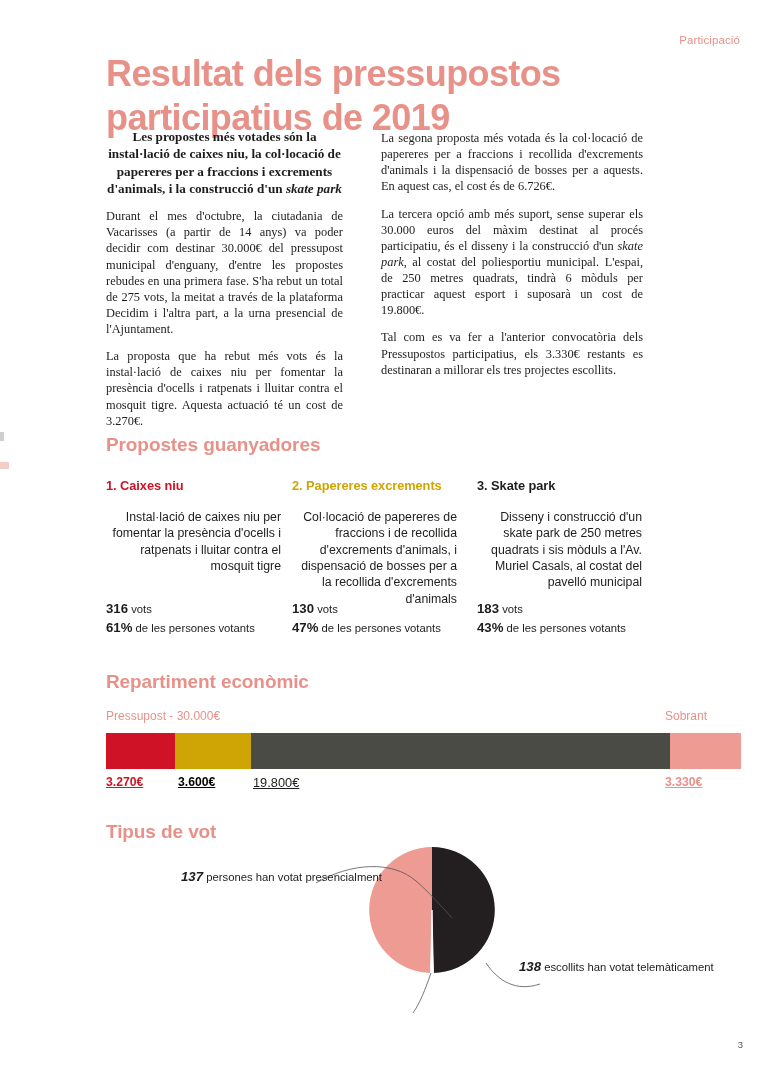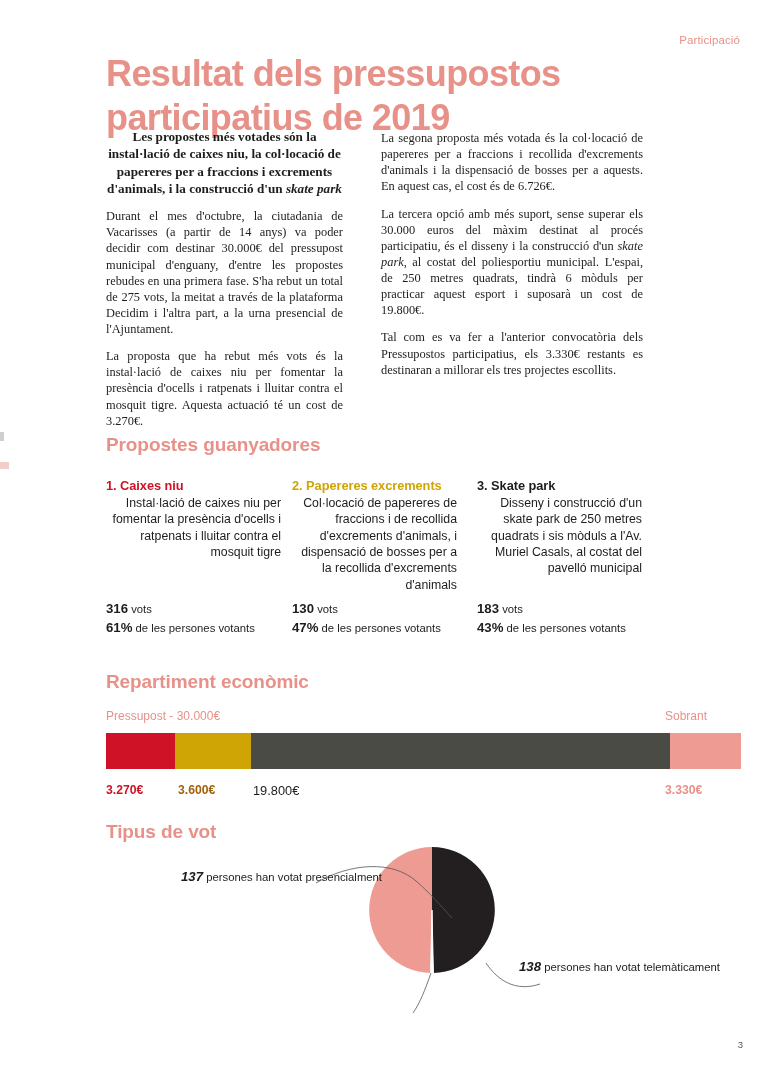--- a/index.html
+++ b/index.html
@@ -84,21 +84,21 @@
     top: 478px;
     width: 175px;
   }
   .prop-1 { left: 106px; }
   .prop-2 { left: 292px; width: 165px; }
   .prop-3 { left: 477px; width: 165px; }
   .prop-title {
     font-size: 12.8px;
     font-weight: bold;
     font-family: "Liberation Sans", sans-serif;
-    margin-bottom: 2px;
+    margin-bottom: 16px;
     letter-spacing: -0.05px;
   }
   .prop-desc {
     font-family: Liberation Sans, sans-serif;
     font-size: 12.3px;
     line-height: 1.33;
     color: #1d1d1b;
     text-align: right;
   }
 
@@ -145,25 +145,26 @@
   .bar-seg { height: 100%; }
   .bar-amounts {
     position: absolute;
     left: 106px;
     top: 771px;
     width: 635px;
     height: 18px;
   }
   .amt {
     position: absolute;
-    top: 12px;
+    top: 4px;
     font-size: 12.2px;
     font-weight: bold;
     font-family: "Liberation Sans", sans-serif;
     white-space: nowrap;
+    text-decoration: underline;
   }
 
   
   .pie-wrap {
     position: absolute;
     left: 0;
     top: 815px;
     width: 774px;
     height: 235px;
   }
@@ -267,21 +268,21 @@
 
   <div class="bar">
     <div class="bar-seg" style="width: 10.9%; background: rgb(207, 18, 37);"></div>
     <div class="bar-seg" style="width: 12%; background: rgb(207, 164, 5);"></div>
     <div class="bar-seg" style="width: 66%; background: rgb(75, 75, 70);"></div>
     <div class="bar-seg" style="width: 11.1%; background: rgb(237, 155, 147);"></div>
   </div>
 
   <div class="bar-amounts">
     <div class="amt" style="left:0px; color:#cf1225;">3.270€</div>
-    <div class="amt" style="left:72px; color:#a16207;">3.600€</div>
+    <div class="amt" style="left:72px; color:#000000;">3.600€</div>
     <div class="amt" style="left:147px; color:#1d1d1b; font-weight:normal; font-size:12.8px;">19.800€</div>
     <div class="amt" style="left:559px; color:#e79189;">3.330€</div>
   </div>
 
   <div class="sec-head" style="left:106px; top:821px;">Tipus de vot</div>
 
   <svg class="pie-wrap" viewBox="0 0 774 235" aria-hidden="true">
 
     <path d="M 432 95 L 432 32 A 63 63 0 0 0 430.6 157.98 Z" fill="#ed9b93"></path>
 
@@ -290,18 +291,18 @@
     <path d="M 432 95 L 430.6 157.98 A 63 63 0 0 0 433.4 157.98 Z" fill="#ffffff" stroke="#ffffff" stroke-width="1"></path>
 
     <path d="M 316 68 C 350 48 392 45 416 66" fill="none" stroke="#555" stroke-width="0.8"></path>
     <path d="M 416 66 C 430 78 440 90 452 103" fill="none" stroke="#555" stroke-width="0.8"></path>
     <path d="M 486 148 C 498 166 516 177 540 169" fill="none" stroke="#555" stroke-width="0.8"></path>
     <path d="M 431 158 C 425 175 420 188 413 198" fill="none" stroke="#555" stroke-width="0.8"></path>
   </svg>
 
   <div class="pie-label lbl-pres"><b>137</b> <span>persones han votat presencialment</span></div>
 
-  <div class="pie-label lbl-tele"><b>138</b> <span>persones han votat telemàticament</span></div>
+  <div class="pie-label lbl-tele"><b>138</b> <span>escollits han votat telemàticament</span></div>
 
 
   <div class="page-num">3</div>
 
 </div>
 
 </body></html>

